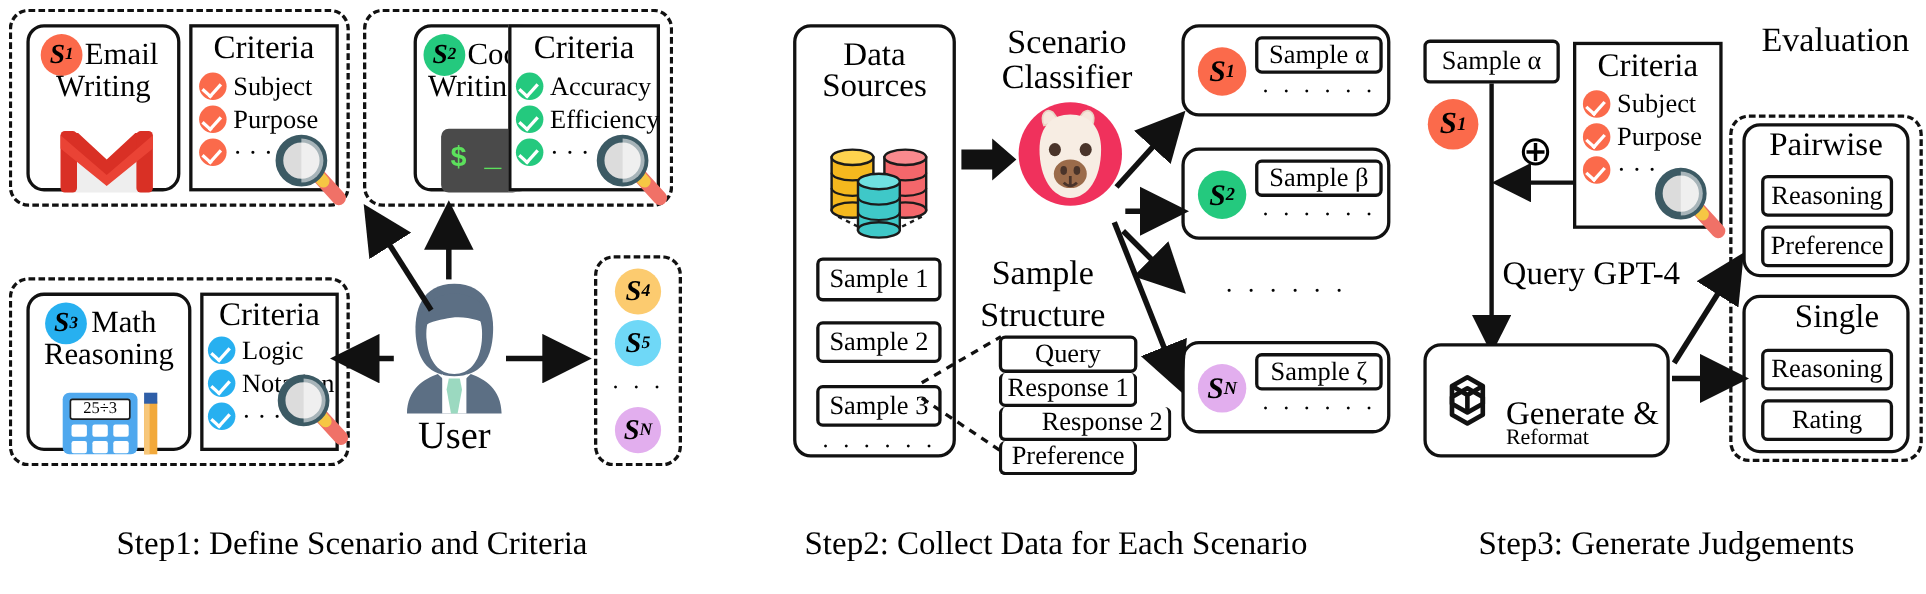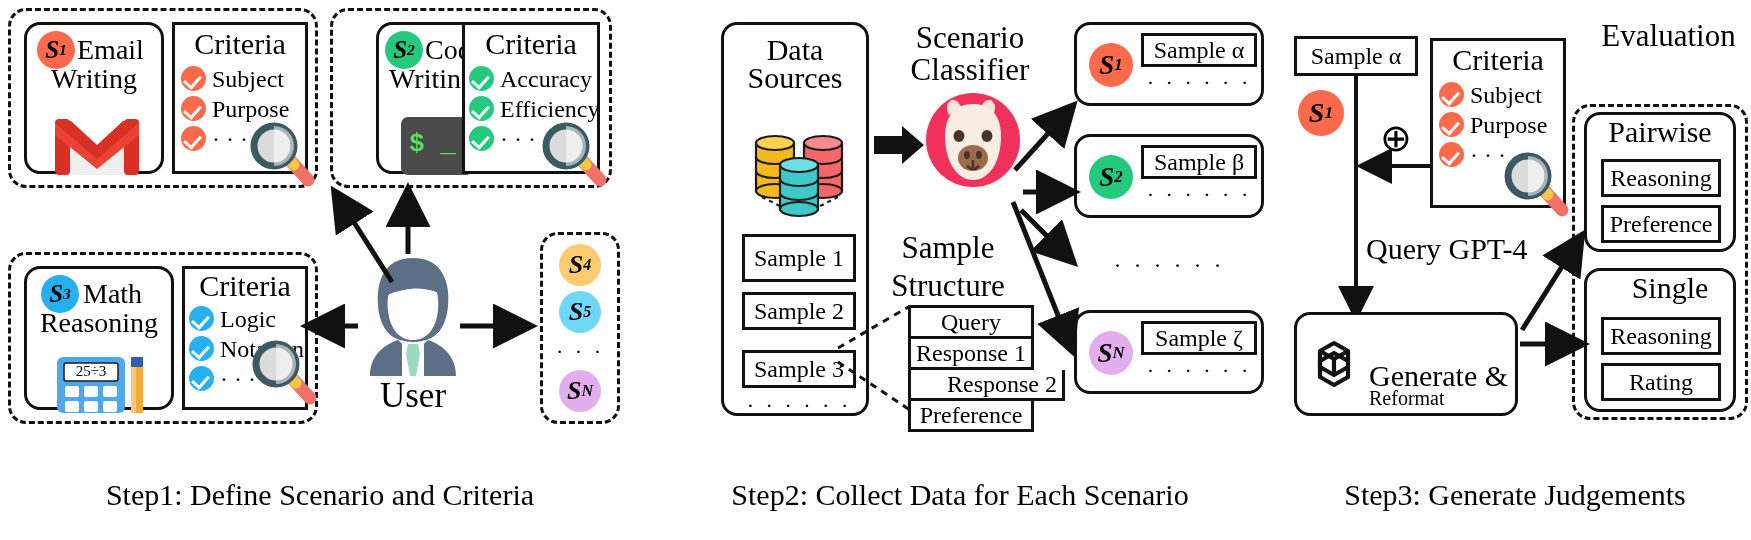--- a/index.html
+++ b/index.html
@@ -3,21 +3,21 @@
 <meta charset="utf-8">
 <style>
   html,body{margin:0;padding:0;background:#fff;}
   body{width:1751px;height:540px;font-family:"Liberation Serif",serif;color:#000;overflow:hidden;}
   #root{position:relative;width:1751px;height:540px;}
   .abs{position:absolute;box-sizing:border-box;}
   .dashed{border:3px dashed #111;border-radius:18px;}
   .solid{border:3px solid #111;}
   .rrect{border:3.5px solid #111;border-radius:16px;background:#fff;}
   .sq{border:3px solid #111;background:#fff;}
-  .ctr{display:flex;align-items:center;justify-content:center;text-align:center;}
+  .ctr{display:flex;align-items:center;justify-content:center;text-align:center;border-radius:6px;}
   .col{display:flex;flex-direction:column;align-items:center;justify-content:center;}
   .sbadge{border-radius:50%;display:flex;align-items:center;justify-content:center;
           font-style:italic;font-weight:bold;font-family:"Liberation Serif",serif;}
   .sbadge sub{font-size:.62em;font-style:italic;vertical-align:-.2em;}
   .crit-title{font-size:30px;line-height:1;}
   .crit-row{display:flex;align-items:center;gap:6px;margin-top:5px;}
   .check{width:25px;height:25px;border-radius:50%;flex:0 0 auto;position:relative;}
   .check::after{content:"";position:absolute;left:6px;top:5.5px;width:8px;height:13px;
        border:3.2px solid #fff;border-top:none;border-left:none;transform:rotate(42deg);}
   .crit-label{font-size:24px;line-height:1;}
@@ -251,21 +251,21 @@
           <path d="M56 40 a19 7 0 0 0 38 0 M56 54 a19 7 0 0 0 38 0" fill="none" stroke="#1b1b1b" stroke-width="2"></path>
         </g>
         <g>
           <rect x="32" y="48" width="38" height="44" fill="#3FC8C8" stroke="#1b1b1b" stroke-width="2.2"></rect>
           <ellipse cx="51" cy="48" rx="19" ry="7" fill="#6FE0E0" stroke="#1b1b1b" stroke-width="2.2"></ellipse>
           <ellipse cx="51" cy="92" rx="19" ry="7" fill="#3FC8C8" stroke="#1b1b1b" stroke-width="2.2"></ellipse>
           <path d="M32 62 a19 7 0 0 0 38 0 M32 76 a19 7 0 0 0 38 0" fill="none" stroke="#1b1b1b" stroke-width="2"></path>
         </g>
       </svg>
     </div>
-    <div class="abs sq ctr boxtext" style="left:18px;top:209px;width:114px;height:48px;">Sample 1</div>
+    <div class="abs sq ctr boxtext" style="left:18px;top:209px;width:114px;height:40px;">Sample 1</div>
     <div class="abs sq ctr boxtext" style="left:18px;top:267px;width:114px;height:38px;">Sample 2</div>
     <div class="abs sq ctr boxtext" style="left:18px;top:325px;width:114px;height:38px;">Sample 3</div>
     <div class="abs dots ctr" style="left:18px;top:368px;width:114px;height:26px;">· · · · · ·</div>
   </div>
 
   <div class="abs scenario-title" style="left:880px;top:22px;width:180px;">Scenario</div>
   <div class="abs scenario-title" style="left:880px;top:54px;width:180px;">Classifier</div>
   <div class="abs" style="left:925px;top:92px;width:96px;height:96px;">
     <svg viewBox="0 0 96 96" width="96" height="96">
       <circle cx="48" cy="48" r="47" fill="#F0315C"></circle>

